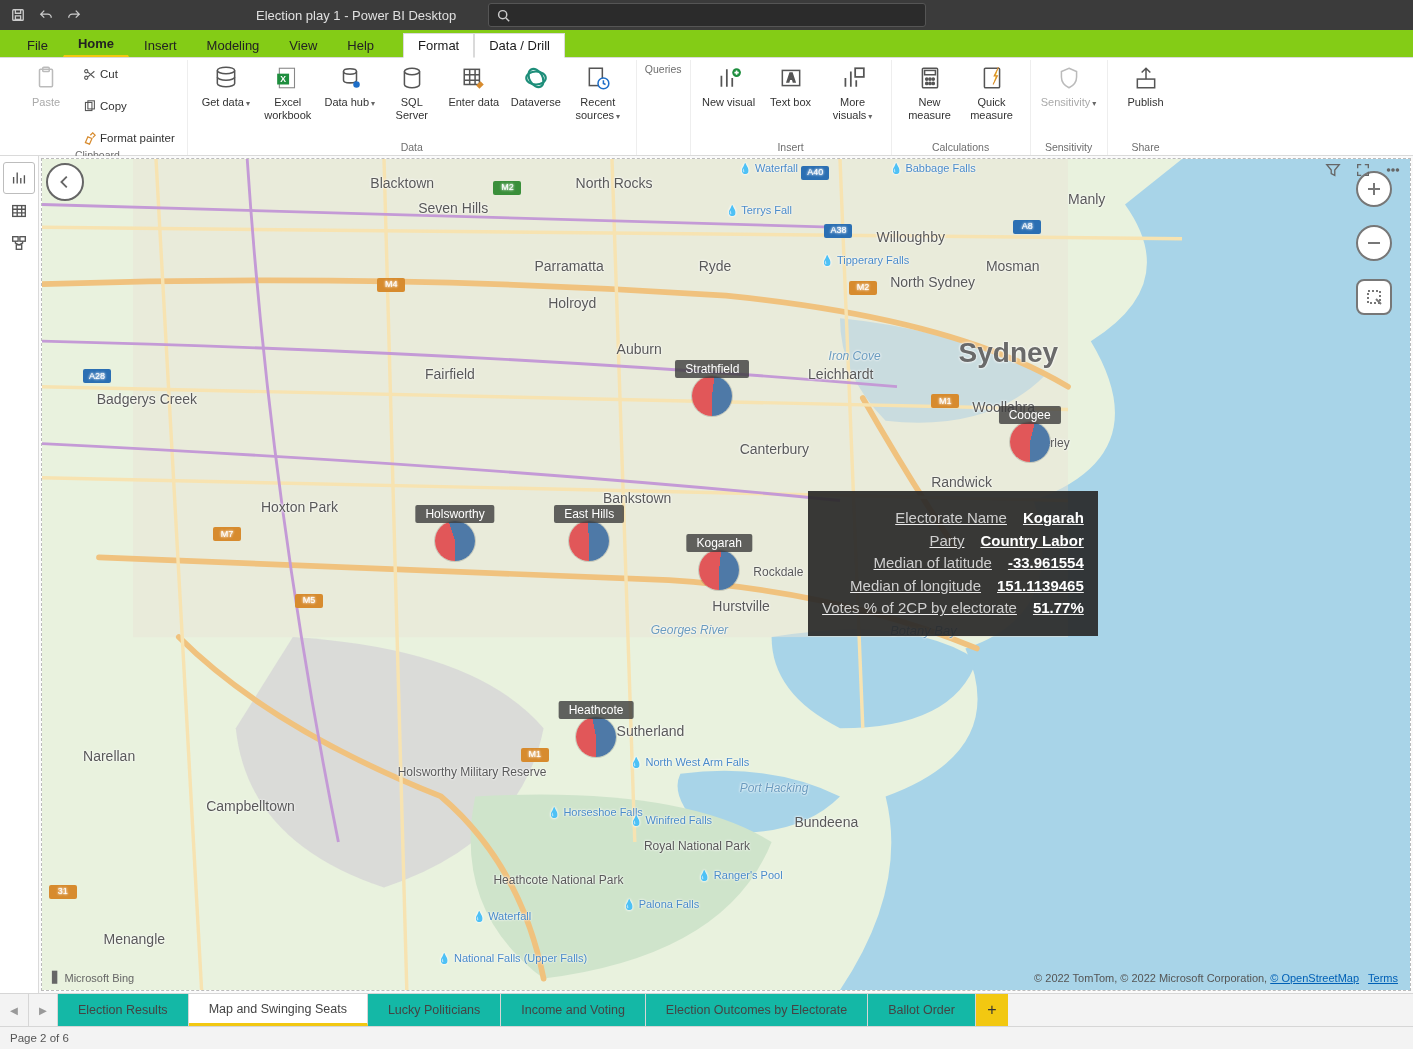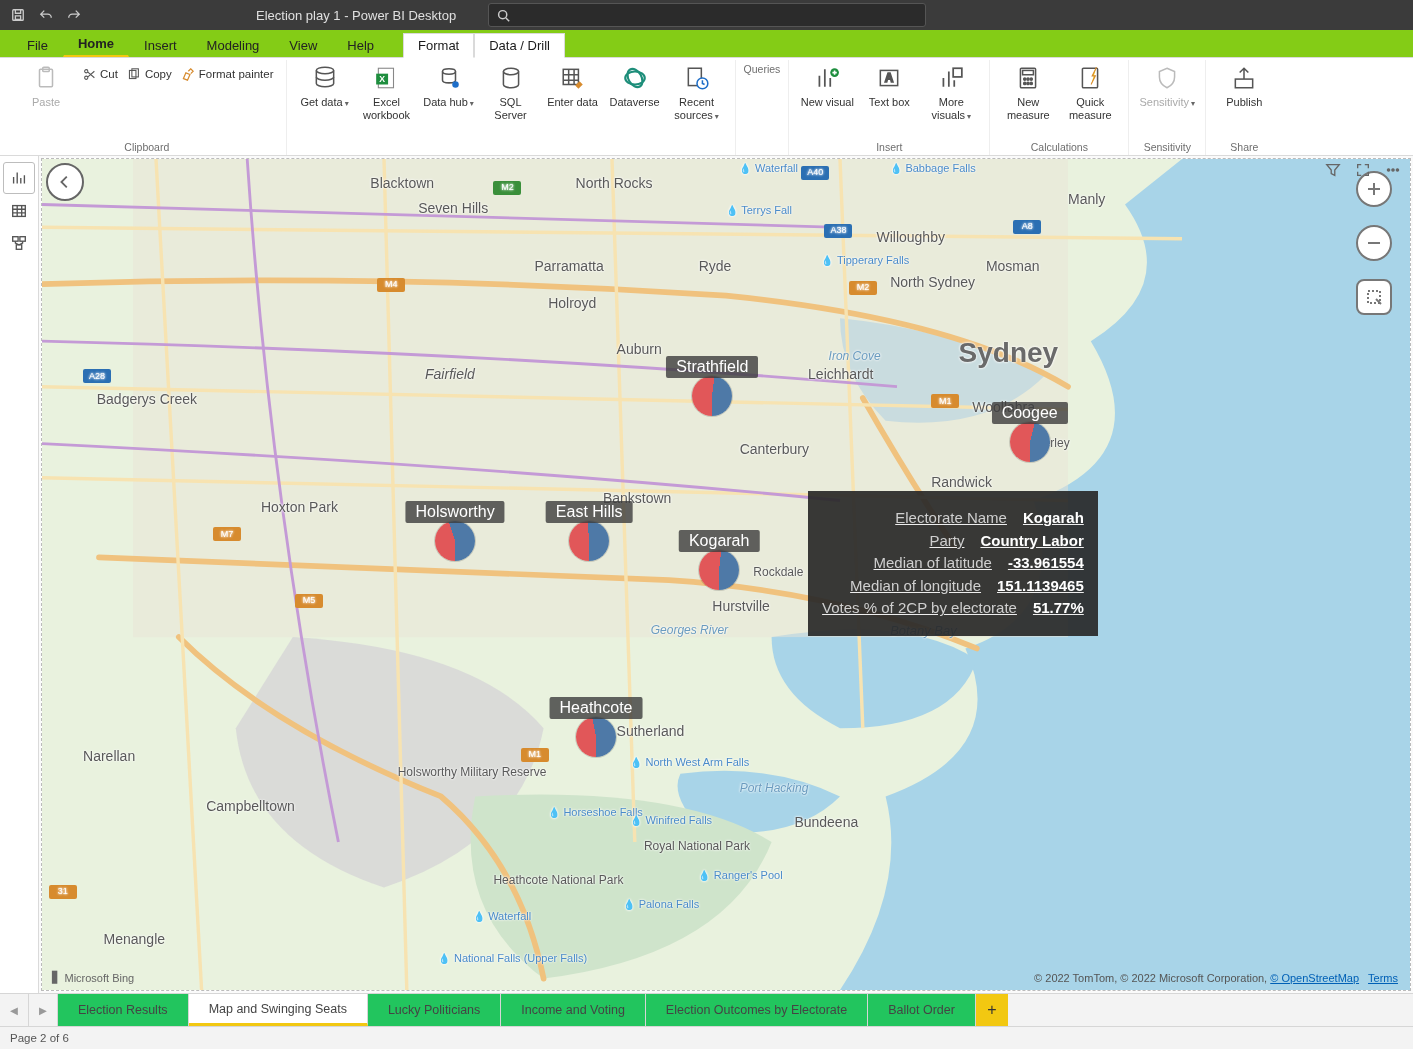--- a/index.html
+++ b/index.html
@@ -92,32 +92,32 @@
   .map-feature-label.sea{color:#6a9bbf;font-style:italic;font-size:13px;}
   .map-feature-label.small{font-size:12px;}
   .wf{font-size:11px;color:#4a8bc9;}
   .wf::before{content:"💧 ";font-size:10px;}
   .shield{display:inline-flex;align-items:center;justify-content:center;min-width:22px;height:14px;font-size:9px;color:#fff;border-radius:2px;padding:0 3px;}
   .shield.g{background:#3a8f3a;}
   .shield.b{background:#2b6fb3;}
   .shield.o{background:#d78b2e;}
 
   .marker{position:absolute;z-index:10;transform:translate(-50%,-50%);}
-  .marker .tag{position:absolute;bottom:38px;left:50%;transform:translateX(-50%);background:rgba(60,60,60,.80);color:#fff;font-size:16px;padding:2px 10px;border-radius:2px;white-space:nowrap;}
+  .marker .tag{position:absolute;bottom:38px;left:50%;transform:translateX(-50%);background:rgba(60,60,60,.80);color:#fff;font-size:12px;padding:2px 10px;border-radius:2px;white-space:nowrap;}
   .pie{width:40px;height:40px;border-radius:50%;box-shadow:0 0 0 1px rgba(0,0,0,.15);}
 
   .tooltip{position:absolute;z-index:30;background:rgba(40,40,40,.92);color:#eee;font-size:15px;padding:16px 14px;min-width:220px;text-decoration:underline;}
   .tooltip .row{display:flex;justify-content:space-between;gap:16px;line-height:1.5;}
   .tooltip .row .k{color:#cfcfcf;text-align:right;flex:1;}
   .tooltip .row .v{color:#fff;flex:0 0 auto;font-weight:600;}
 
   
   .page-tabs{display:flex;align-items:stretch;height:32px;background:var(--page-tabs-bg);border-top:1px solid var(--page-tab-border);}
   .page-nav{width:28px;display:flex;align-items:center;justify-content:center;border-right:1px solid var(--page-tab-border);color:#999;}
-  .page-tab{display:flex;align-items:center;padding:0 20px;border-right:1px solid var(--page-tab-border);font-size:12.5px;color:#444;background:#22c55e;}
+  .page-tab{display:flex;align-items:center;padding:0 20px;border-right:1px solid var(--page-tab-border);font-size:12.5px;color:#444;background:#14b8a6;}
   .page-tab.active{background:#fff;border-bottom:3px solid var(--tab-active-underline);font-weight:500;}
   .page-add{width:32px;display:flex;align-items:center;justify-content:center;background:var(--tab-active-underline);color:#333;font-size:16px;}
 
   
   .statusbar{height:22px;background:var(--status-bg);border-top:1px solid var(--page-tab-border);display:flex;align-items:center;padding:0 10px;font-size:11.5px;color:#555;}
 </style>
 </head>
 <body>
 
 <div class="titlebar">
@@ -168,21 +168,21 @@
     <div class="group-row">
       <div class="btn-big disabled">
         <div class="ic">
             <svg viewBox="0 0 24 24" fill="none" stroke="#bbb" stroke-width="1.4">
               <rect x="6" y="4" width="12" height="16" rx="1"></rect>
               <rect x="9" y="2" width="6" height="4" rx="1"></rect>
             </svg>
           </div>
         <div class="lbl">Paste</div>
       </div>
-      <div style="display:flex;flex-direction:row;gap:1px;padding-top:2px">
+      <div style="display:flex;flex-direction:column;gap:12px;padding-top:2px">
         <div class="btn-small">
             <div class="ic">
               <svg viewBox="0 0 16 16" fill="none" stroke="#555" stroke-width="1.3">
                 <circle cx="4" cy="12" r="2"></circle>
                 <circle cx="4" cy="4" r="2"></circle>
                 <path d="M6 5l8 7M6 11l8-7"></path>
               </svg>
             </div>
             <span>Cut</span>
           </div>
@@ -273,20 +273,21 @@
           <div class="ic">
             <svg viewBox="0 0 24 24" fill="none" stroke="#555" stroke-width="1.4">
               <rect x="4" y="3" width="12" height="16"></rect>
               <circle cx="17" cy="17" r="5" fill="#fff" stroke="#1e6ec8"></circle>
               <path d="M17 14v3l2 1" stroke="#1e6ec8"></path>
             </svg>
           </div>
           <div class="lbl"><span>Recent sources</span><span class="caret">▾</span></div>
         </div>
     </div>
+    <div class="group-label">Data</div>
   </div>
 
   <div class="group">
     <div class="group-label">Queries</div>
   </div>
 
   <div class="group">
     <div class="group-row">
       <div class="btn-big">
           <div class="ic">
@@ -528,21 +529,21 @@
             <div class="map-feature-label " style="left: 27.5%; top: 5%;">Seven Hills</div>
             <div class="map-feature-label " style="left: 39%; top: 2%;">North Rocks</div>
             <div class="map-feature-label " style="left: 62%; top: 14%;">North Sydney</div>
             <div class="map-feature-label " style="left: 69%; top: 12%;">Mosman</div>
             <div class="map-feature-label " style="left: 75%; top: 4%;">Manly</div>
             <div class="map-feature-label " style="left: 61%; top: 8.5%;">Willoughby</div>
             <div class="map-feature-label " style="left: 48%; top: 12%;">Ryde</div>
             <div class="map-feature-label " style="left: 36%; top: 12%;">Parramatta</div>
             <div class="map-feature-label " style="left: 37%; top: 16.5%;">Holroyd</div>
             <div class="map-feature-label " style="left: 42%; top: 22%;">Auburn</div>
-            <div class="map-feature-label " style="left: 28%; top: 25%; font-style: italic;">Fairfield</div>
+            <div class="map-feature-label " style="left: 28%; top: 25%;">Fairfield</div>
             <div class="map-feature-label " style="left: 56%; top: 25%;">Leichhardt</div>
             <div class="map-feature-label " style="left: 68%; top: 29%;">Woollahra</div>
             <div class="map-feature-label small" style="left: 71.5%; top: 33.5%;">Waverley</div>
             <div class="map-feature-label " style="left: 65%; top: 38%;">Randwick</div>
             <div class="map-feature-label " style="left: 41%; top: 40%;">Bankstown</div>
             <div class="map-feature-label " style="left: 51%; top: 34%;">Canterbury</div>
             <div class="map-feature-label " style="left: 16%; top: 41%;">Hoxton Park</div>
             <div class="map-feature-label " style="left: 4%; top: 28%;">Badgerys Creek</div>
             <div class="map-feature-label " style="left: 49%; top: 53%;">Hurstville</div>
             <div class="map-feature-label small" style="left: 52%; top: 49%;">Rockdale</div>

